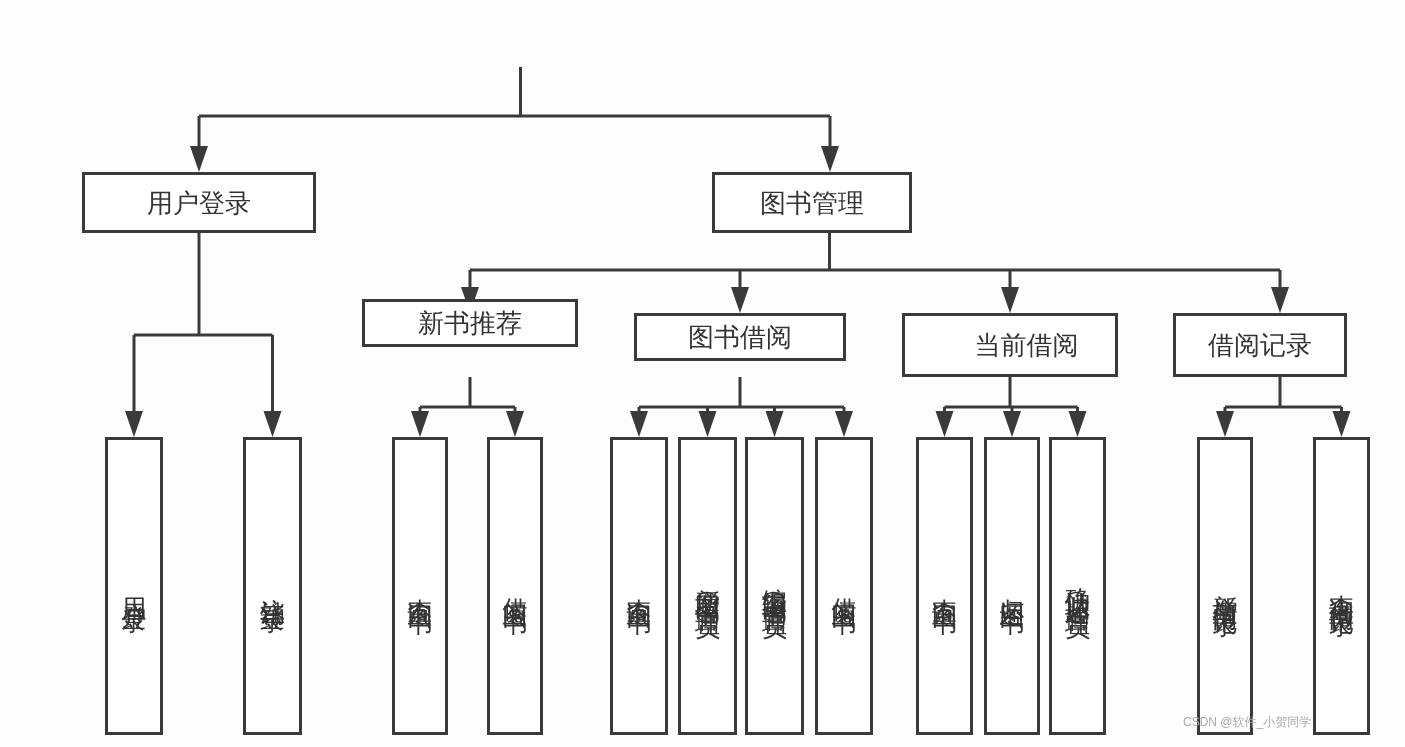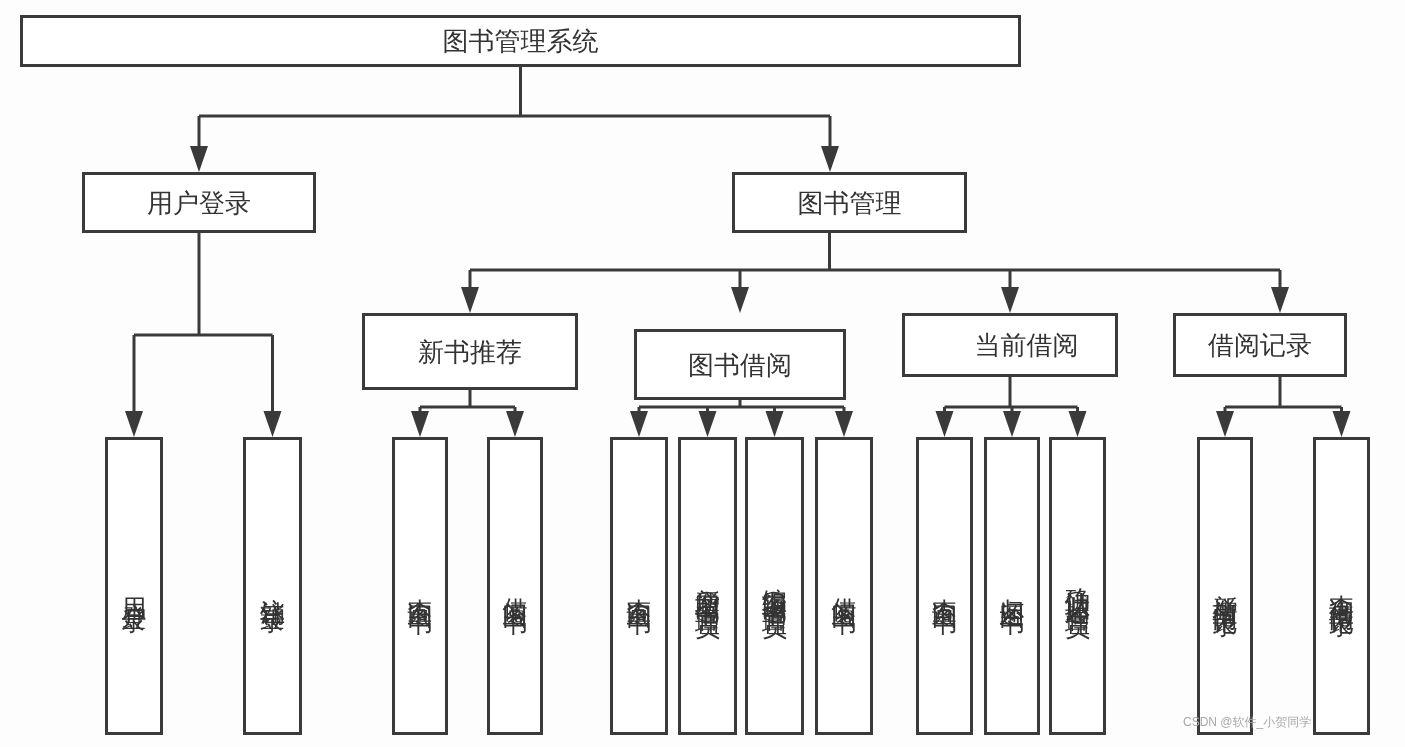--- a/index.html
+++ b/index.html
@@ -103,27 +103,26 @@
       <polygon points="1068.5,411 1086.5,411 1077.5,437"></polygon>
     </g>
 
     <g>
       <path d="M1280 377 V407 M1225 407 H1341.5 M1225 407 V414 M1341.5 407 V414"></path>
       <polygon points="1216,411 1234,411 1225,437"></polygon>
       <polygon points="1332.5,411 1350.5,411 1341.5,437"></polygon>
     </g>
   </svg>
 
-  <div class="node" style="left:20px; top:15px; width:1001px; height:52px;">图书管理系统</div>
 
   <div class="node" style="left:82px; top:172px; width:234px; height:61px;">用户登录</div>
-  <div class="node" style="left:712px; top:172px; width:235px; height:61px;margin-left:20px;">图书管理</div>
+  <div class="node" style="left:712px; top:172px; width:200px; height:61px;">图书管理</div>
 
-  <div class="node" style="left:362px; top:313px; width:216px; height:77px;">新书推荐</div>
-  <div class="node" style="left:634px; top:329px; width:212px; height:71px;text-align:center;">图书借阅</div>
+  <div class="node" style="left:362px; top:299px; width:216px; height:48px;">新书推荐</div>
+  <div class="node" style="left:634px; top:313px; width:212px; height:48px;text-align:center;">图书借阅</div>
   <div class="node" style="left:902px; top:313px; width:216px; height:64px;padding-left:33px;">当前借阅</div>
   <div class="node" style="left:1173px; top:313px; width:174px; height:64px;">借阅记录</div>
 
   <div class="node v" style="left:105px; top:437px; width:58px; height:298px;">用户登录</div>
   <div class="node v" style="left:243px; top:437px; width:59px; height:298px;">注销登录</div>
 
   <div class="node v" style="left:392px; top:437px; width:56px; height:298px;">查询图书</div>
   <div class="node v" style="left:487px; top:437px; width:56px; height:298px;">借阅图书</div>
 
   <div class="node v" style="left:610px; top:437px; width:58px; height:298px;">查询图书</div>

